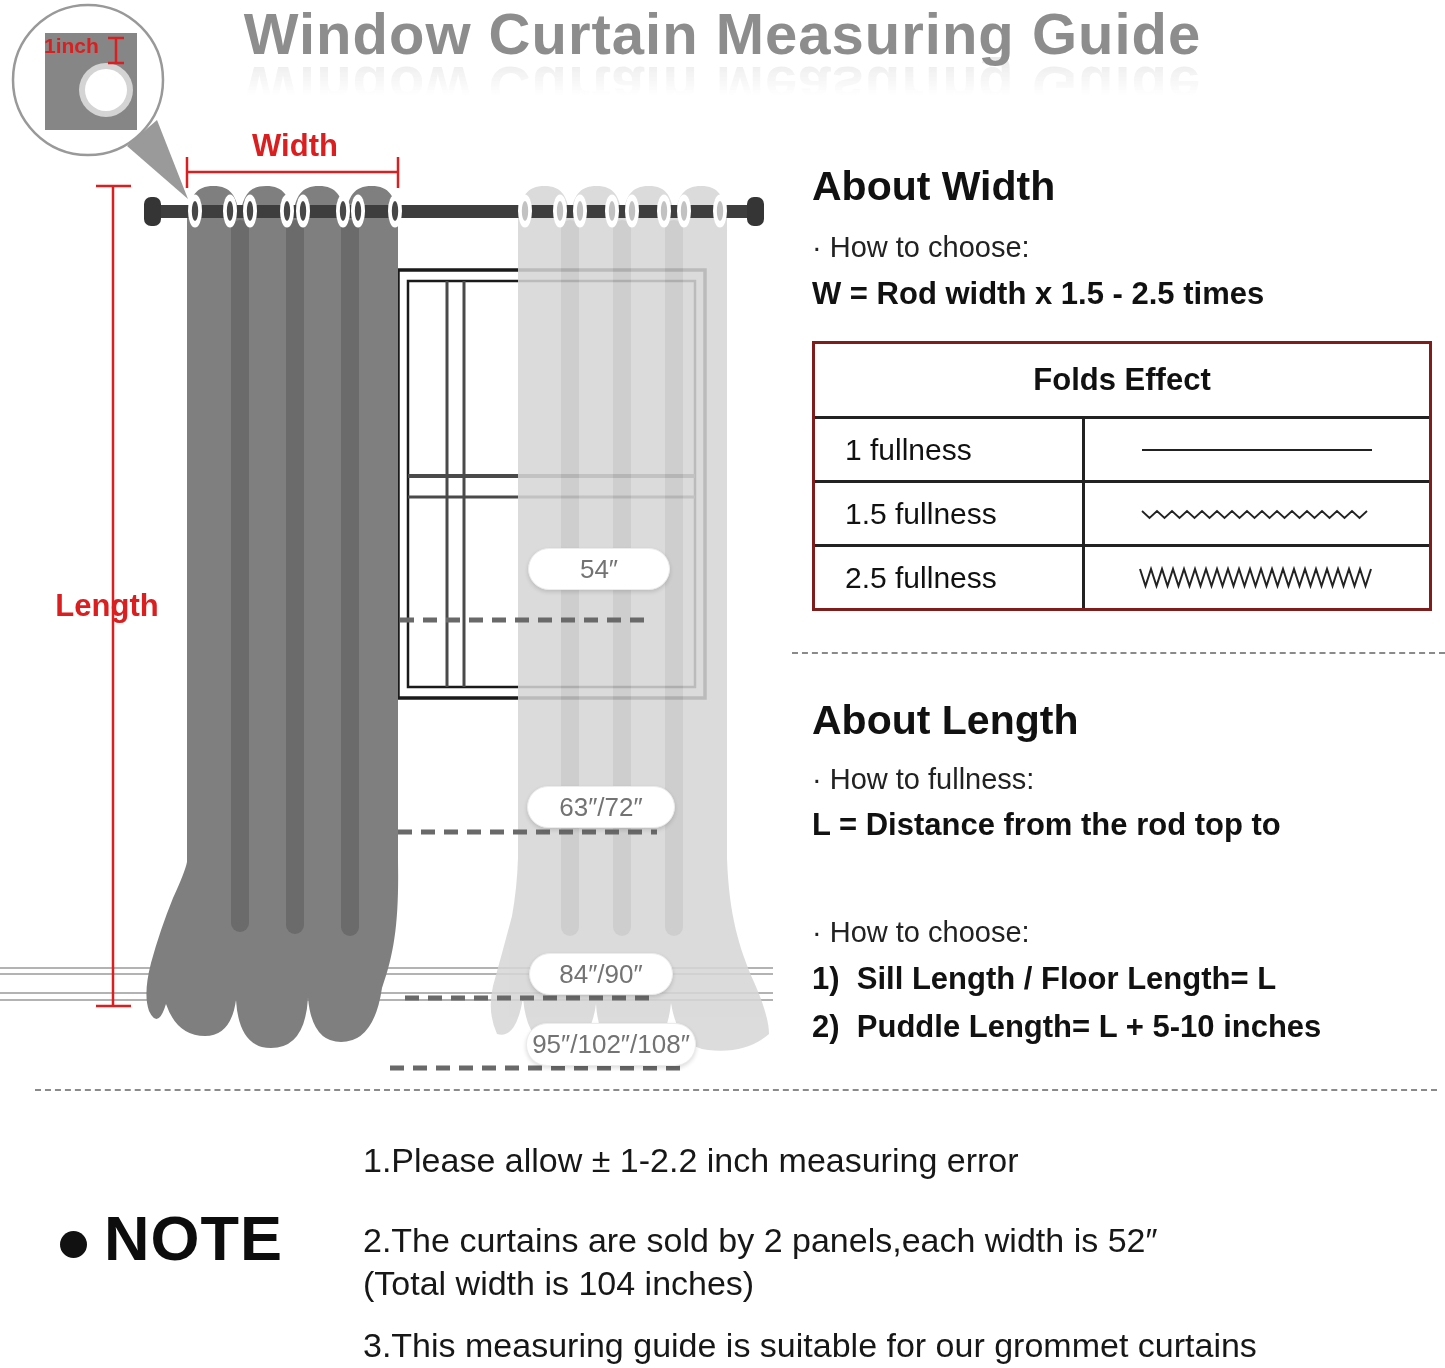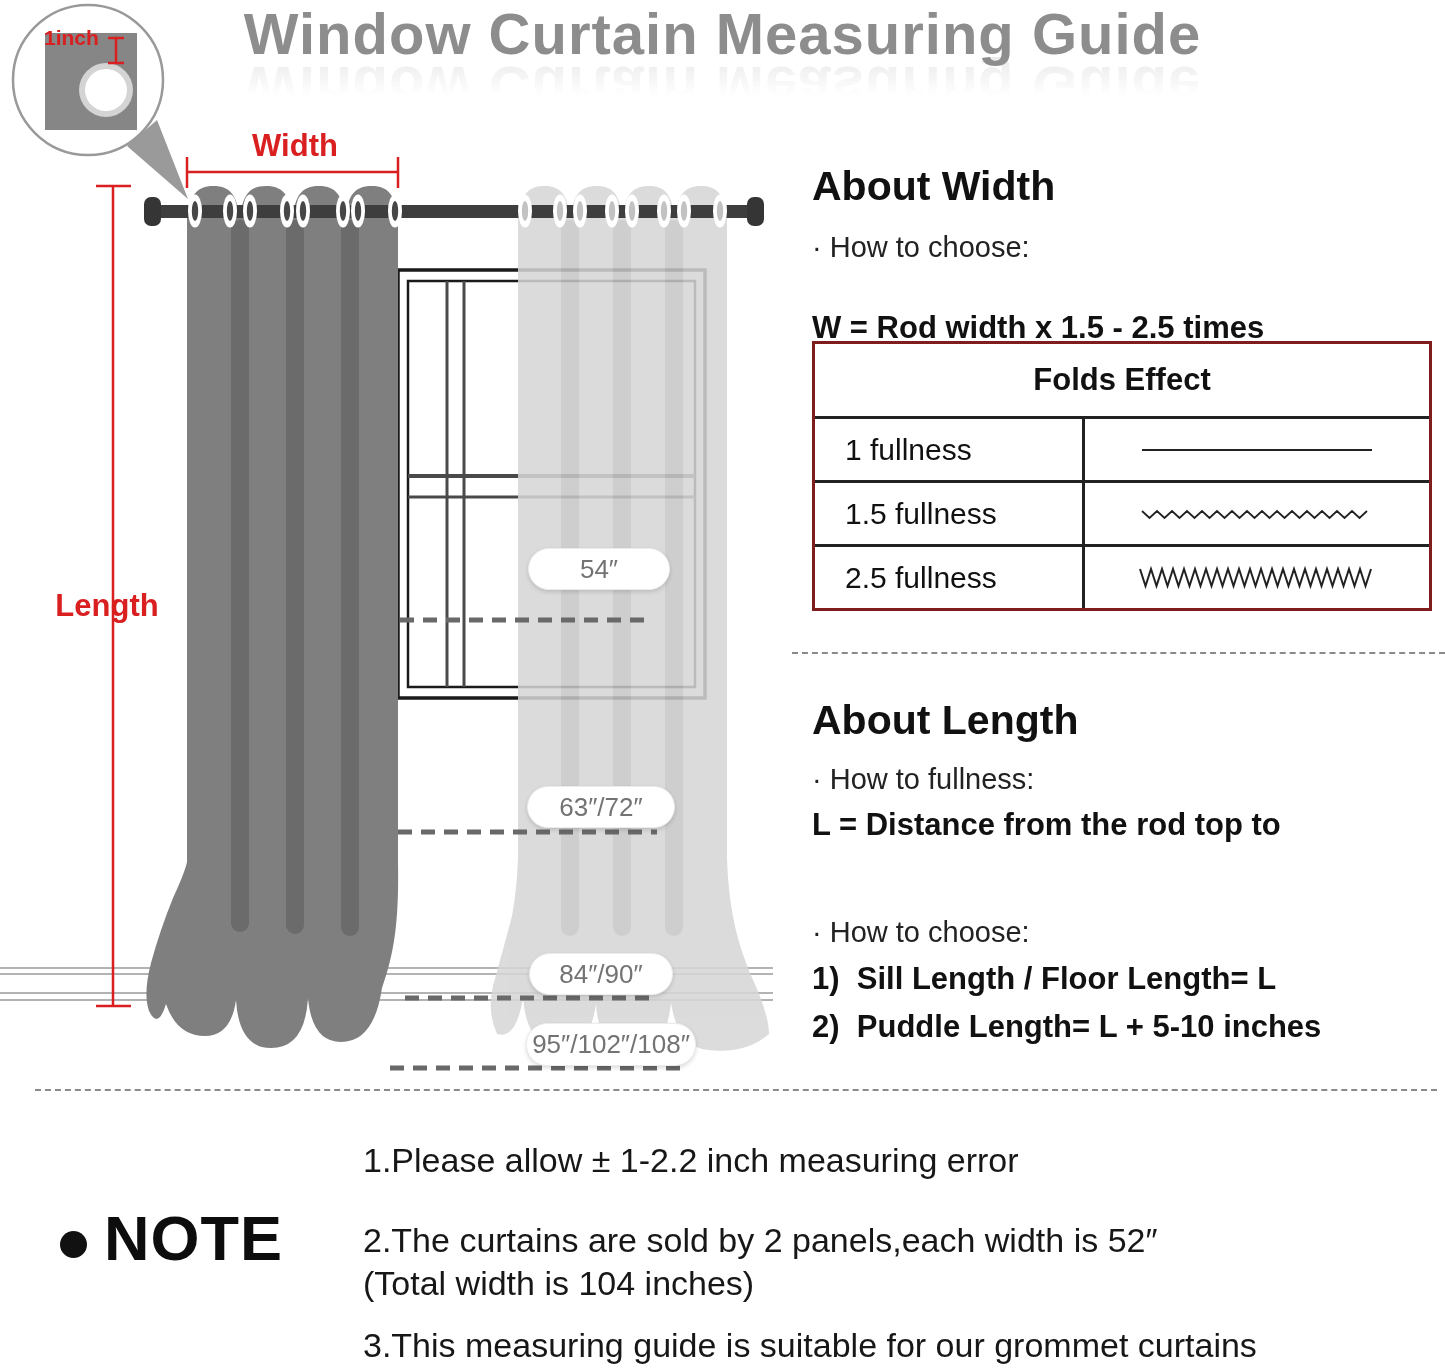--- a/index.html
+++ b/index.html
@@ -18,21 +18,21 @@
   .title-reflection {
     left:0; right:0; top:57px; text-align:center;
     font-size:58px; font-weight:700; color:#8d8d8d; letter-spacing:1px;
     transform:scaleY(-1); opacity:0.28; z-index:2; height:64px; overflow:hidden;
     -webkit-mask-image:linear-gradient(to top, rgba(0,0,0,.65) 0%, transparent 60%);
             mask-image:linear-gradient(to top, rgba(0,0,0,.65) 0%, transparent 60%);
   }
   
   .scene { left:0; top:0; width:810px; height:1110px; z-index:1; }
   .red-label { color:#d91f1f; font-weight:700; z-index:4; }
-  .inch-label  { left:44px;  top:26px;  font-size:21px; }
+  .inch-label  { left:44px;  top:34px;  font-size:21px; }
   .width-label { left:230px; top:128px; width:130px; text-align:center; font-size:31px; }
   .length-label{ left:52px;  top:588px; width:110px; text-align:center; font-size:31px; }
   
   .badge {
     background:#fff; border:1px solid #ececec; border-radius:21px;
     box-shadow:0 2px 4px rgba(0,0,0,0.14);
     color:#737373; display:flex; align-items:center; justify-content:center;
     font-size:26px; z-index:4;
   }
   .badge-54  { left:528px; top:548px;  width:140px; height:40px; }
@@ -40,21 +40,21 @@
   .badge-84  { left:529px; top:953px;  width:142px; height:40px; }
   .badge-95  { left:526px; top:1023px; width:168px; height:41px; }
   
   .rp { left:812px; z-index:3; }
   .h-big   { font-size:41px; font-weight:700; color:#111; }
   .t-bullet{ font-size:29px; color:#222; }
   .t-bold  { font-size:31px; font-weight:600; color:#111; }
   .pre { white-space:pre; }
   .hw-heading { top:163px; }
   .hw-choose  { top:231px; }
-  .hw-formula { top:276px;margin-top:34px; }
+  .hw-formula { top:276px; }
   
   .folds-table {
     left:812px; top:341px; width:614px; border:3px solid #7f1d1d;
     background:#fff; z-index:3;
   }
   .ft-header {
     height:72px; border-bottom:3px solid #222; display:flex;
     align-items:center; justify-content:center;
     font-size:31px; font-weight:600; color:#111;
   }

